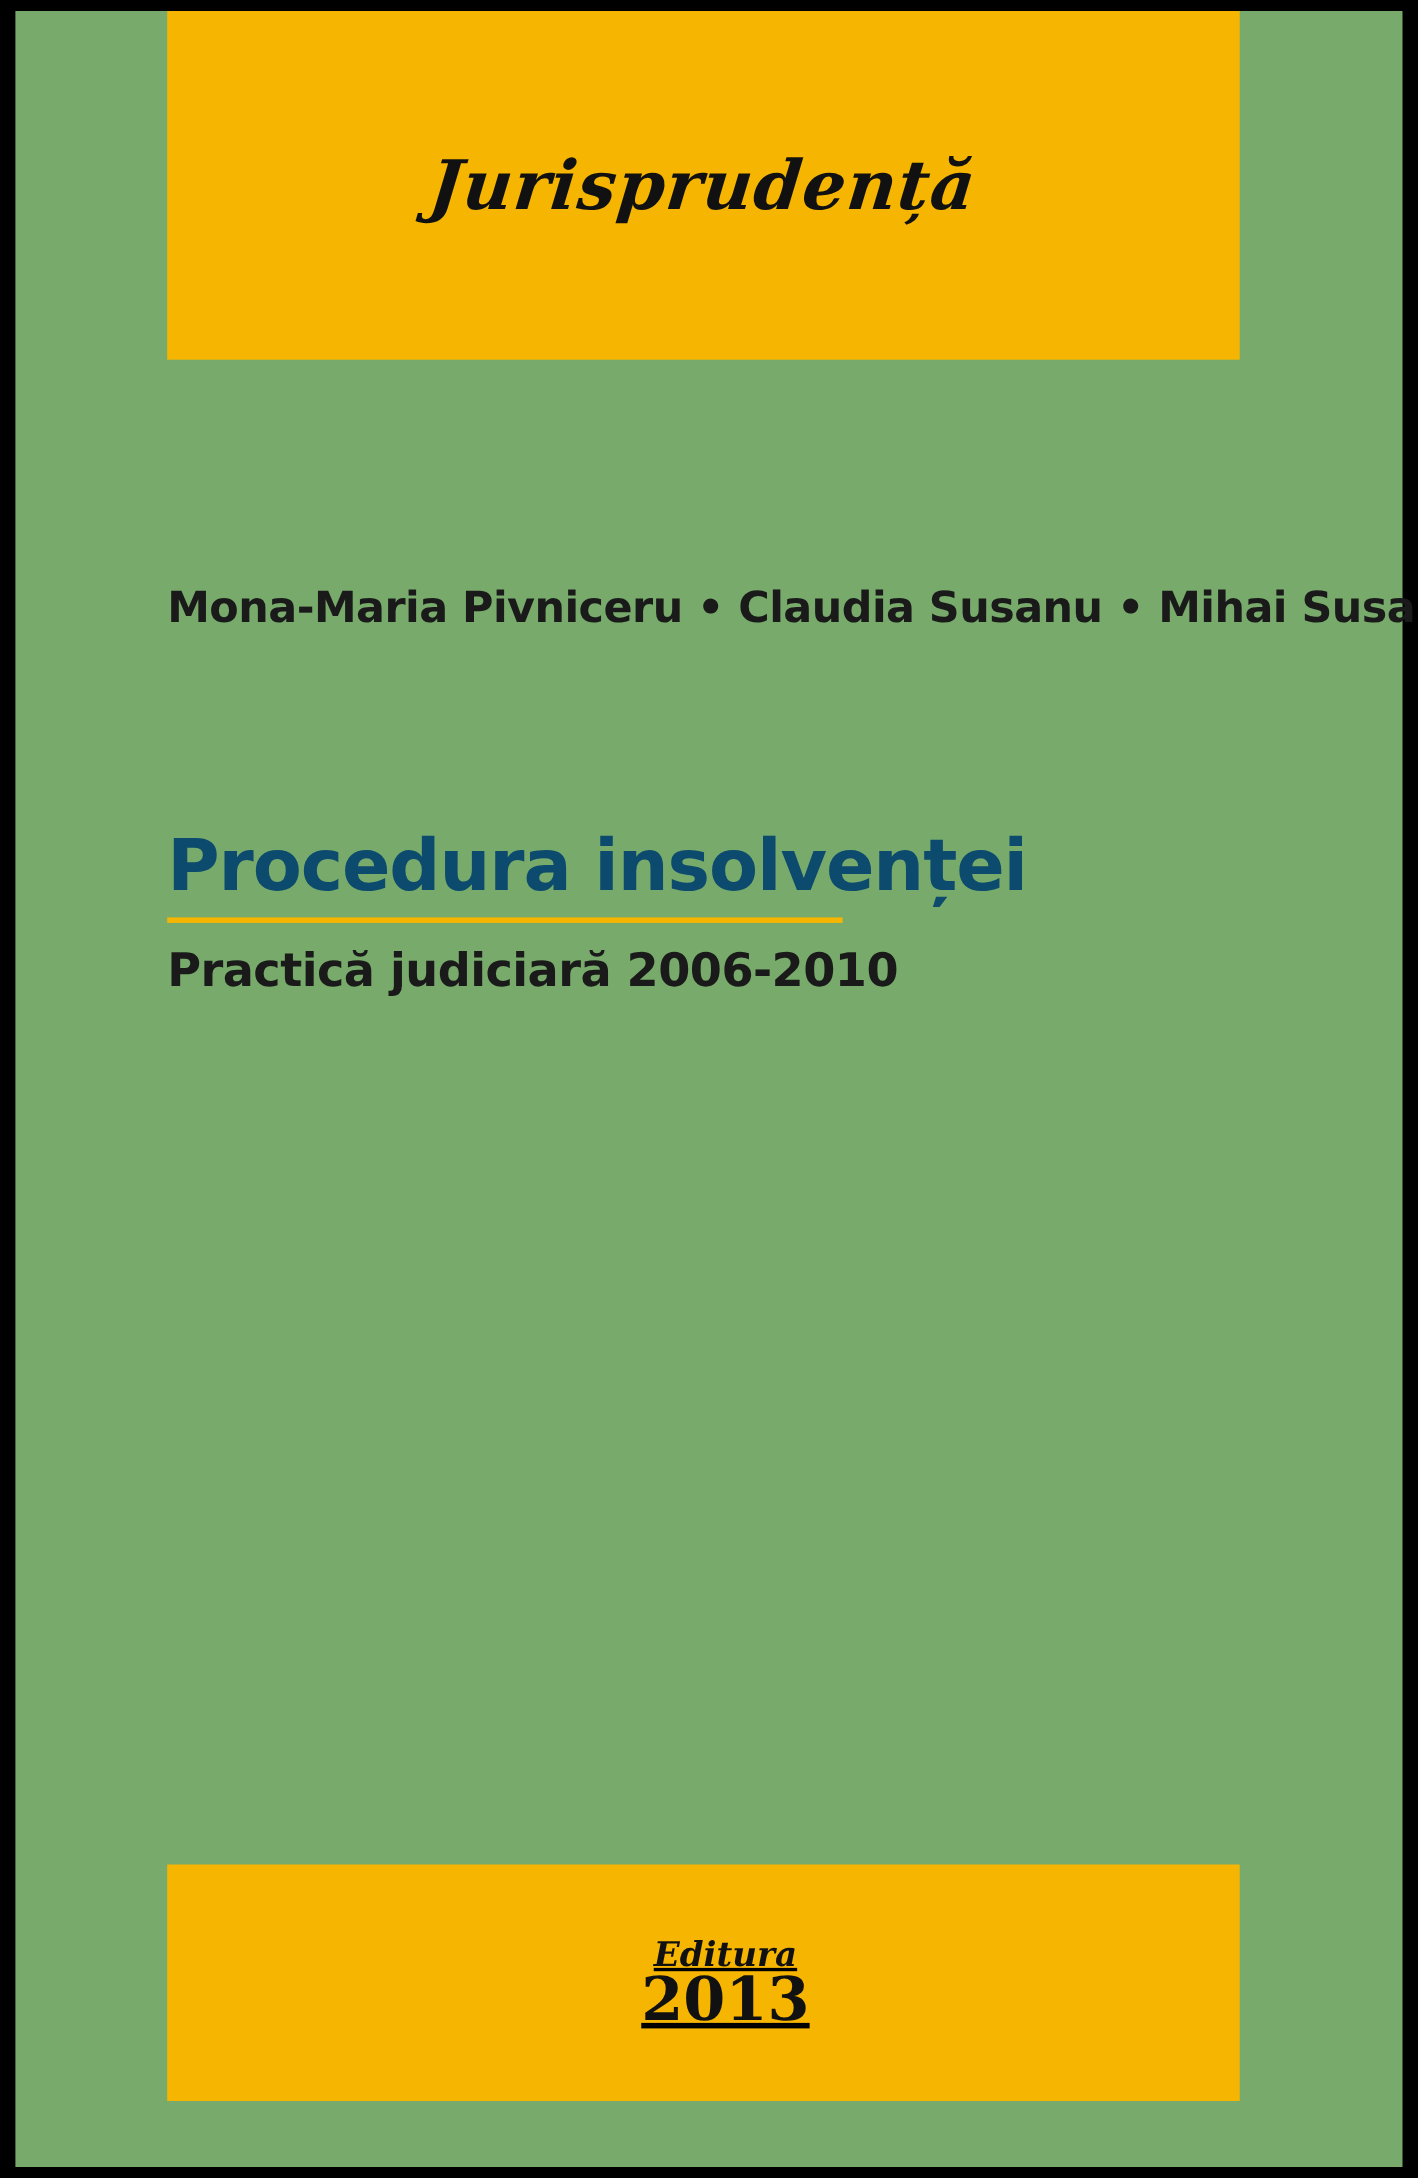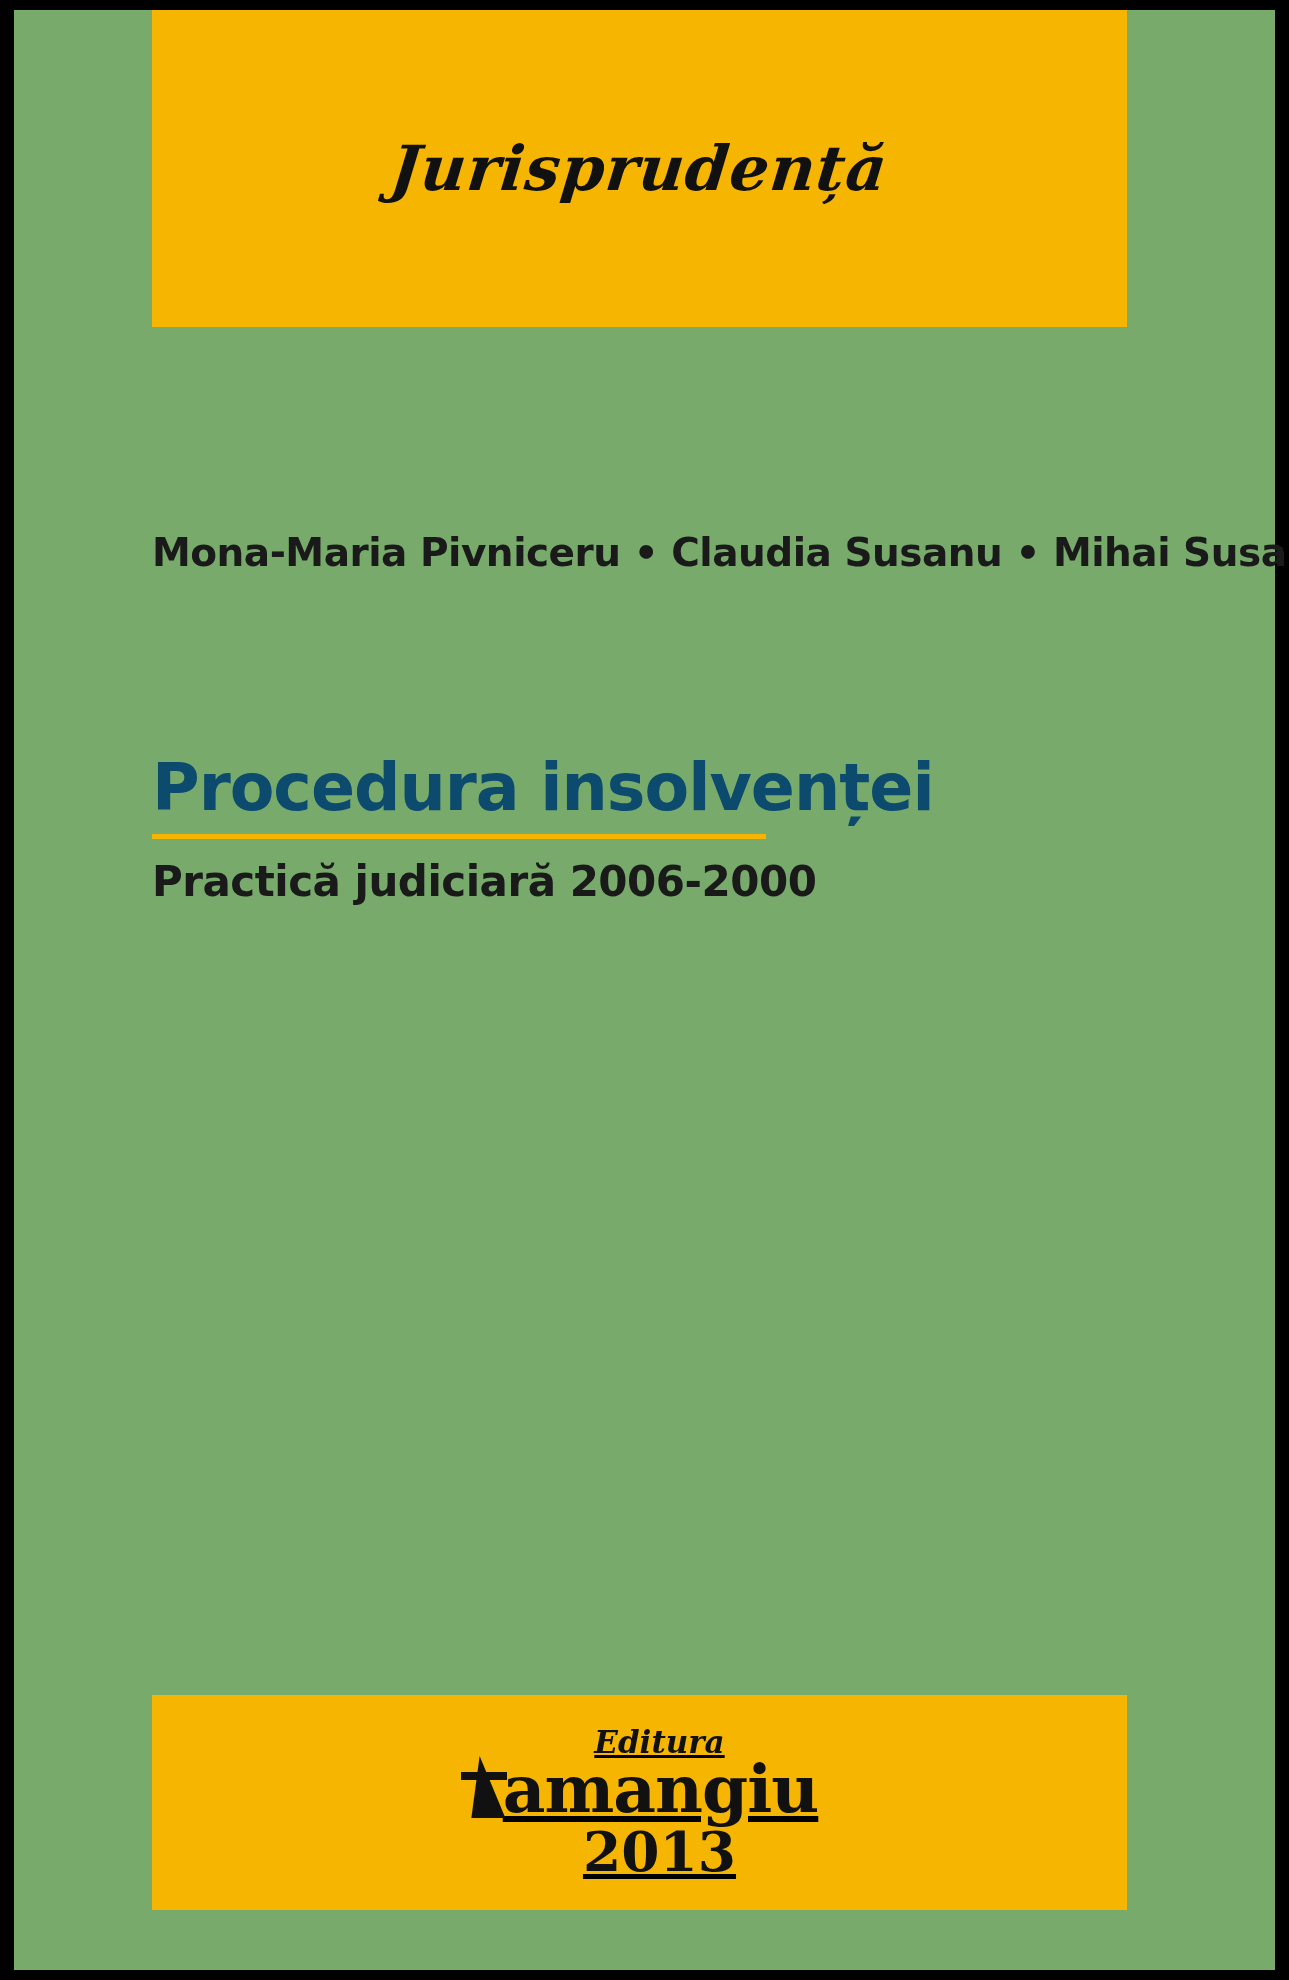--- a/index.html
+++ b/index.html
@@ -189,31 +189,24 @@
 
     <div class="series-band">
       <div class="series-label">Jurisprudență</div>
     </div>
 
     <div class="authors">Mona-Maria Pivniceru • Claudia Susanu • Mihai Susanu</div>
 
     <div class="title-block">
       <div class="main-title">Procedura insolvenței</div>
       <div class="title-rule"></div>
-      <div class="subtitle">Practică judiciară 2006-2000</div>
+      <div class="subtitle">Practică judiciară 2006-2010</div>
     </div>
 
     <div class="publisher-band">
       <div class="publisher-logo">
         <div class="pub-editura">Editura</div>
-        <div class="pub-name-row">
-          <span class="pub-mark">
-            <span class="blade"></span>
-            <span class="bar"></span>
-          </span>
-          <span class="pub-name">amangiu</span>
-        </div>
         <div class="pub-year">2013</div>
       </div>
     </div>
 
   </div>
 </div>
 
 </body></html>

